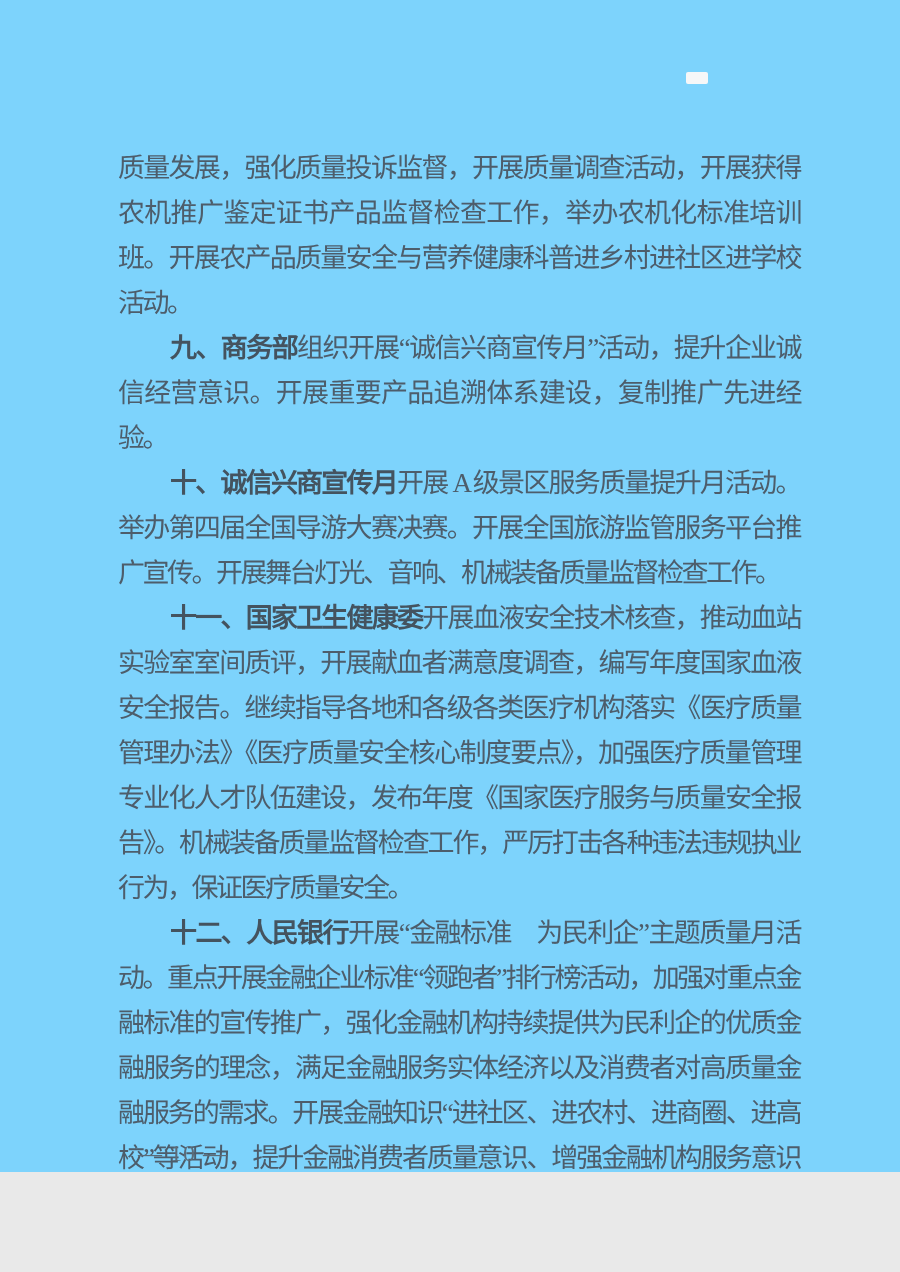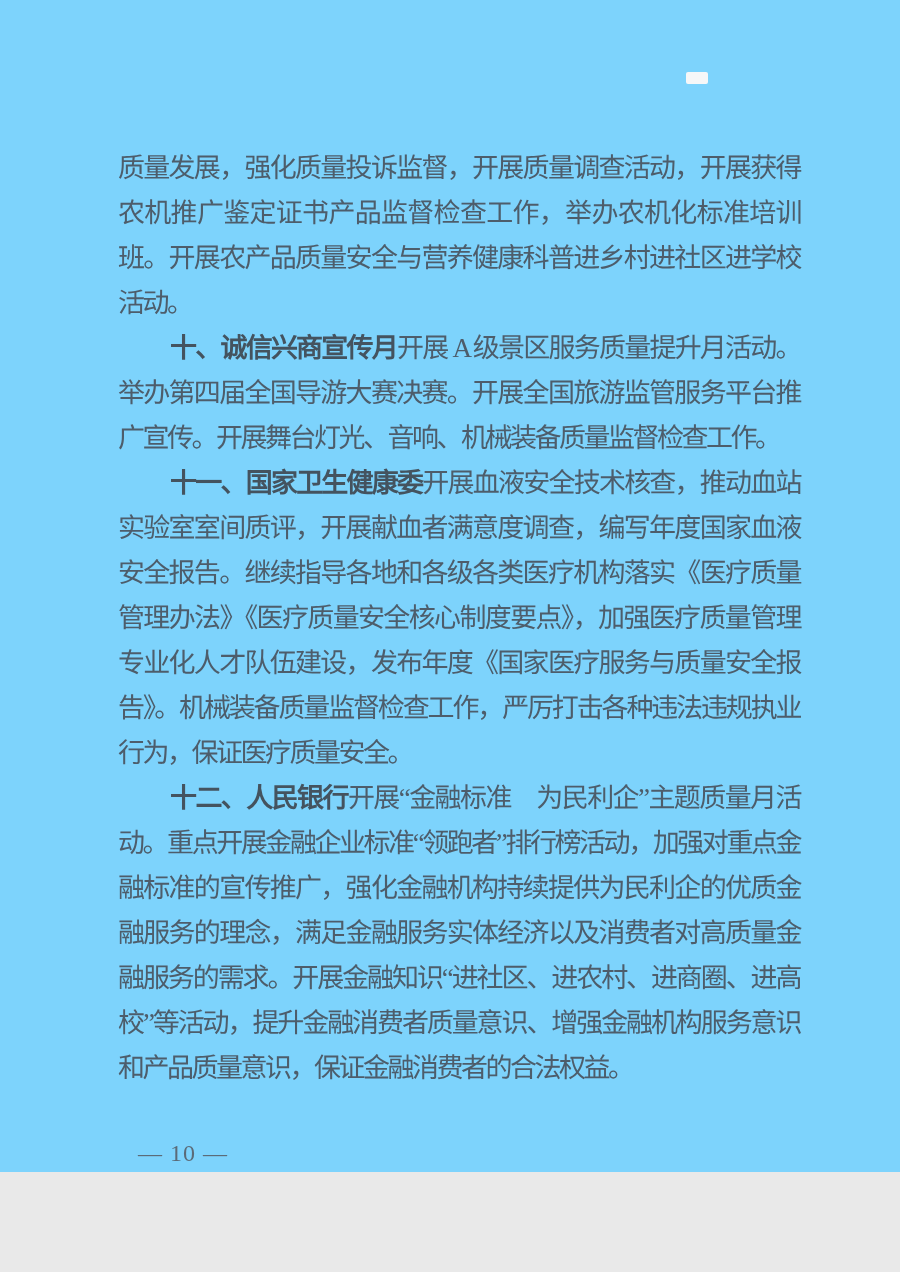--- a/index.html
+++ b/index.html
@@ -65,20 +65,21 @@
 <body>
 
 <div class="page">
 
   <div class="scan-artifact"></div>
 
   <div class="text-block">
 
     <p class="para"><span>质量发展，强化质量投诉监督，开展质量调查活动，开展获得农机推广鉴定证书产品监督检查工作，举办农机化标准培训班。开展农产品质量安全与营养健康科普进乡村进社区进学校活动。</span></p>
 
+    <p class="para indent"><span class="lead">九、商务部</span><span>组织开展“诚信兴商宣传月”活动，提升企业诚信经营意识。开展重要产品追溯体系建设，复制推广先进经验。</span></p>
 
     <p class="para indent"><span class="lead">十、诚信兴商宣传月</span><span>开展 A 级景区服务质量提升月活动。举办第四届全国导游大赛决赛。开展全国旅游监管服务平台推广宣传。开展舞台灯光、音响、机械装备质量监督检查工作。</span></p>
 
     <p class="para indent"><span class="lead">十一、国家卫生健康委</span><span>开展血液安全技术核查，推动血站实验室室间质评，开展献血者满意度调查，编写年度国家血液安全报告。继续指导各地和各级各类医疗机构落实《医疗质量管理办法》《医疗质量安全核心制度要点》，加强医疗质量管理专业化人才队伍建设，发布年度《国家医疗服务与质量安全报告》。机械装备质量监督检查工作，严厉打击各种违法违规执业行为，保证医疗质量安全。</span></p>
 
     <p class="para indent"><span class="lead">十二、人民银行</span><span>开展“金融标准　为民利企”主题质量月活动。重点开展金融企业标准“领跑者”排行榜活动，加强对重点金融标准的宣传推广，强化金融机构持续提供为民利企的优质金融服务的理念，满足金融服务实体经济以及消费者对高质量金融服务的需求。开展金融知识“进社区、进农村、进商圈、进高校”等活动，提升金融消费者质量意识、增强金融机构服务意识和产品质量意识，保证金融消费者的合法权益。</span></p>
 
   </div>
 
   <div class="page-number">— 10 —</div>

